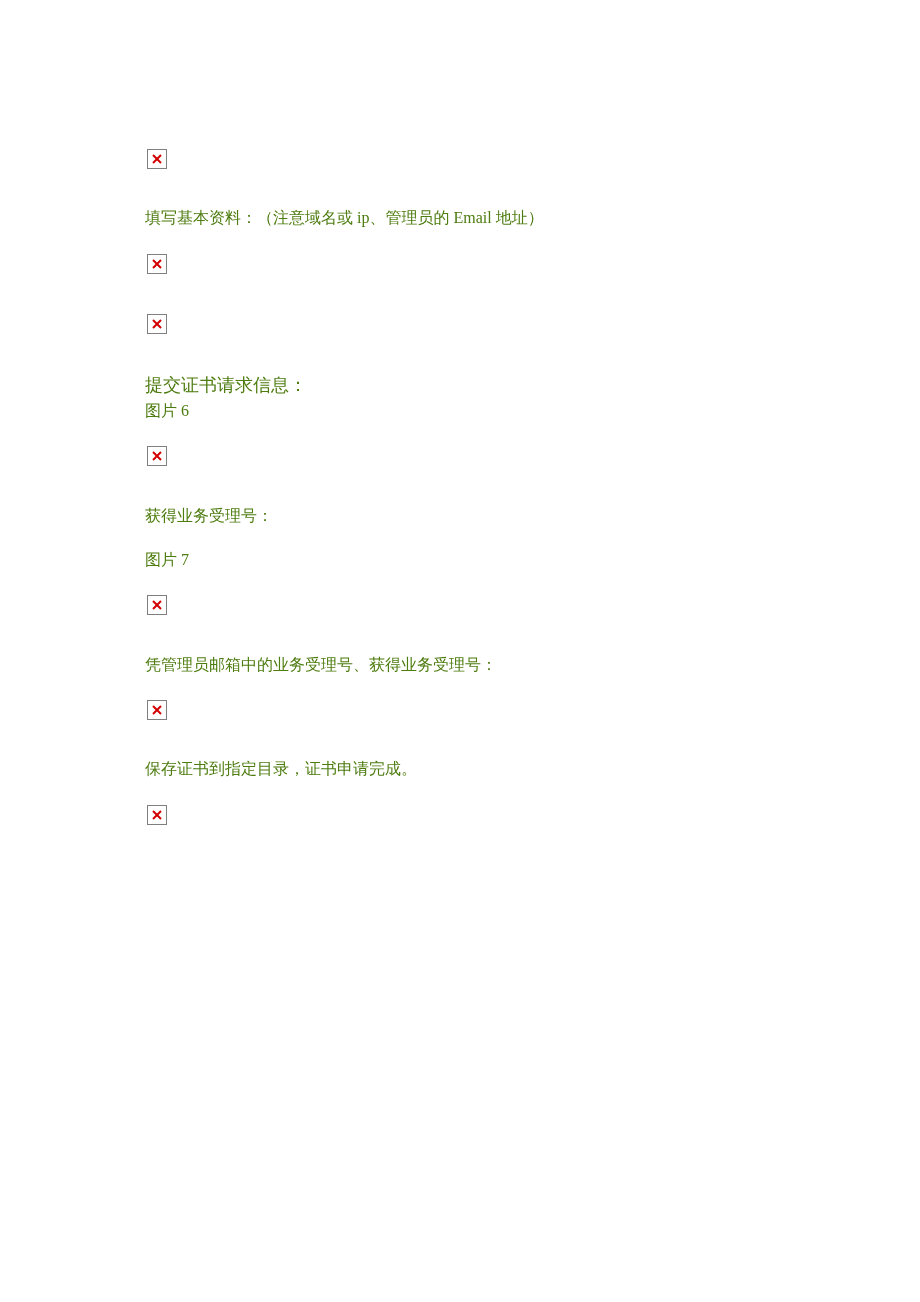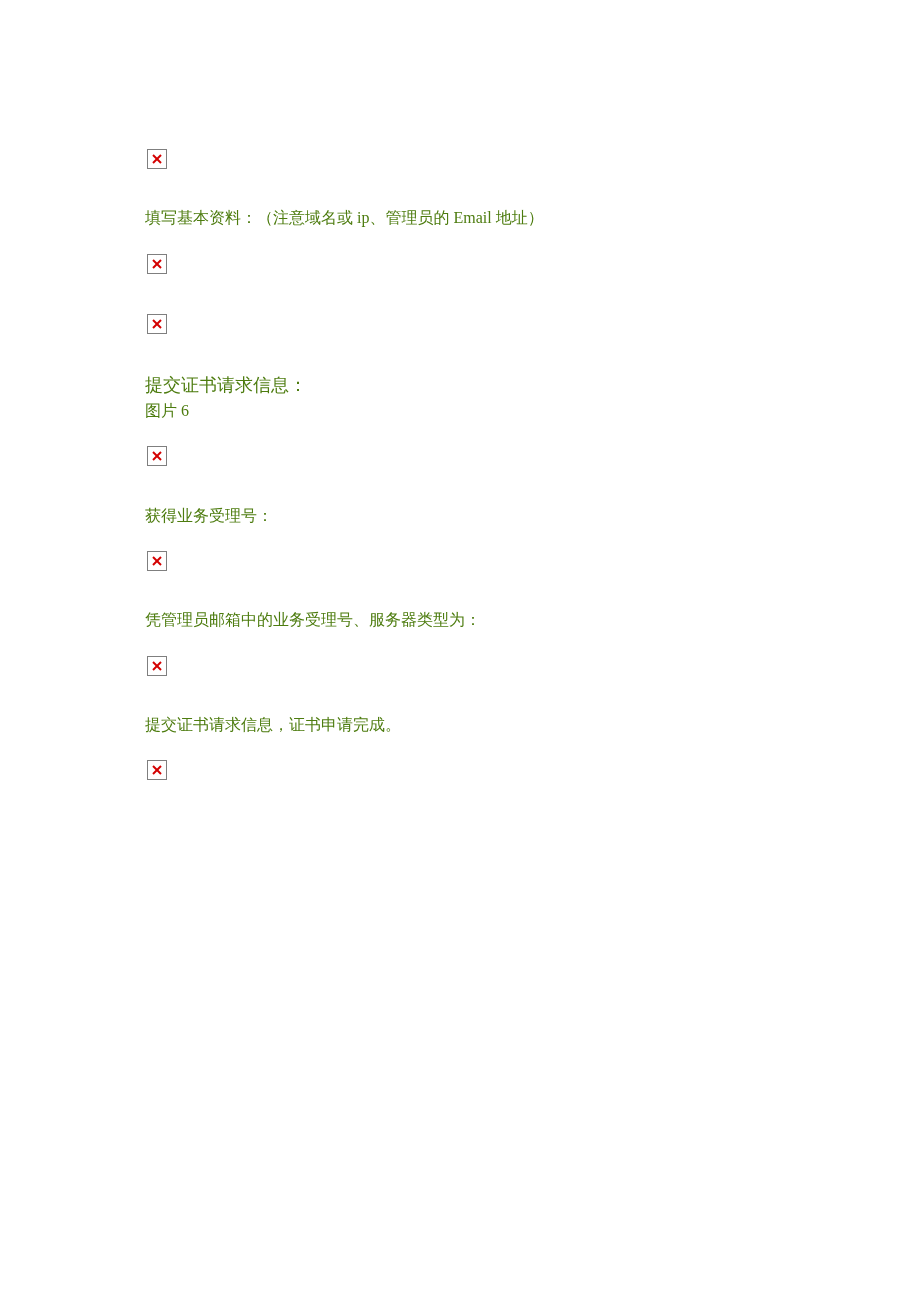--- a/index.html
+++ b/index.html
@@ -90,43 +90,44 @@
     <span class="img-broken">
       <svg width="10" height="10" viewBox="0 0 10 10">
           <line x1="1" y1="1" x2="9" y2="9" stroke="#d40000" stroke-width="2"></line>
           <line x1="9" y1="1" x2="1" y2="9" stroke="#d40000" stroke-width="2"></line>
         </svg>
     </span>
   </div>
 
   <p class="para">获得业务受理号：</p>
 
+  <p class="caption"><span>图片 </span><span class="western">7</span></p>
 
   <div class="img-row">
     <span class="img-broken">
       <svg width="10" height="10" viewBox="0 0 10 10">
           <line x1="1" y1="1" x2="9" y2="9" stroke="#d40000" stroke-width="2"></line>
           <line x1="9" y1="1" x2="1" y2="9" stroke="#d40000" stroke-width="2"></line>
         </svg>
     </span>
   </div>
 
-  <p class="para">凭管理员邮箱中的业务受理号、服务器类型为：</p>
+  <p class="para">凭管理员邮箱中的业务受理号、获得业务受理号：</p>
 
 
   <div class="img-row">
     <span class="img-broken">
       <svg width="10" height="10" viewBox="0 0 10 10">
           <line x1="1" y1="1" x2="9" y2="9" stroke="#d40000" stroke-width="2"></line>
           <line x1="9" y1="1" x2="1" y2="9" stroke="#d40000" stroke-width="2"></line>
         </svg>
     </span>
   </div>
 
-  <p class="para">提交证书请求信息，证书申请完成。</p>
+  <p class="para">保存证书到指定目录，证书申请完成。</p>
 
 
   <div class="img-row">
     <span class="img-broken">
       <svg width="10" height="10" viewBox="0 0 10 10">
           <line x1="1" y1="1" x2="9" y2="9" stroke="#d40000" stroke-width="2"></line>
           <line x1="9" y1="1" x2="1" y2="9" stroke="#d40000" stroke-width="2"></line>
         </svg>
     </span>
   </div>

